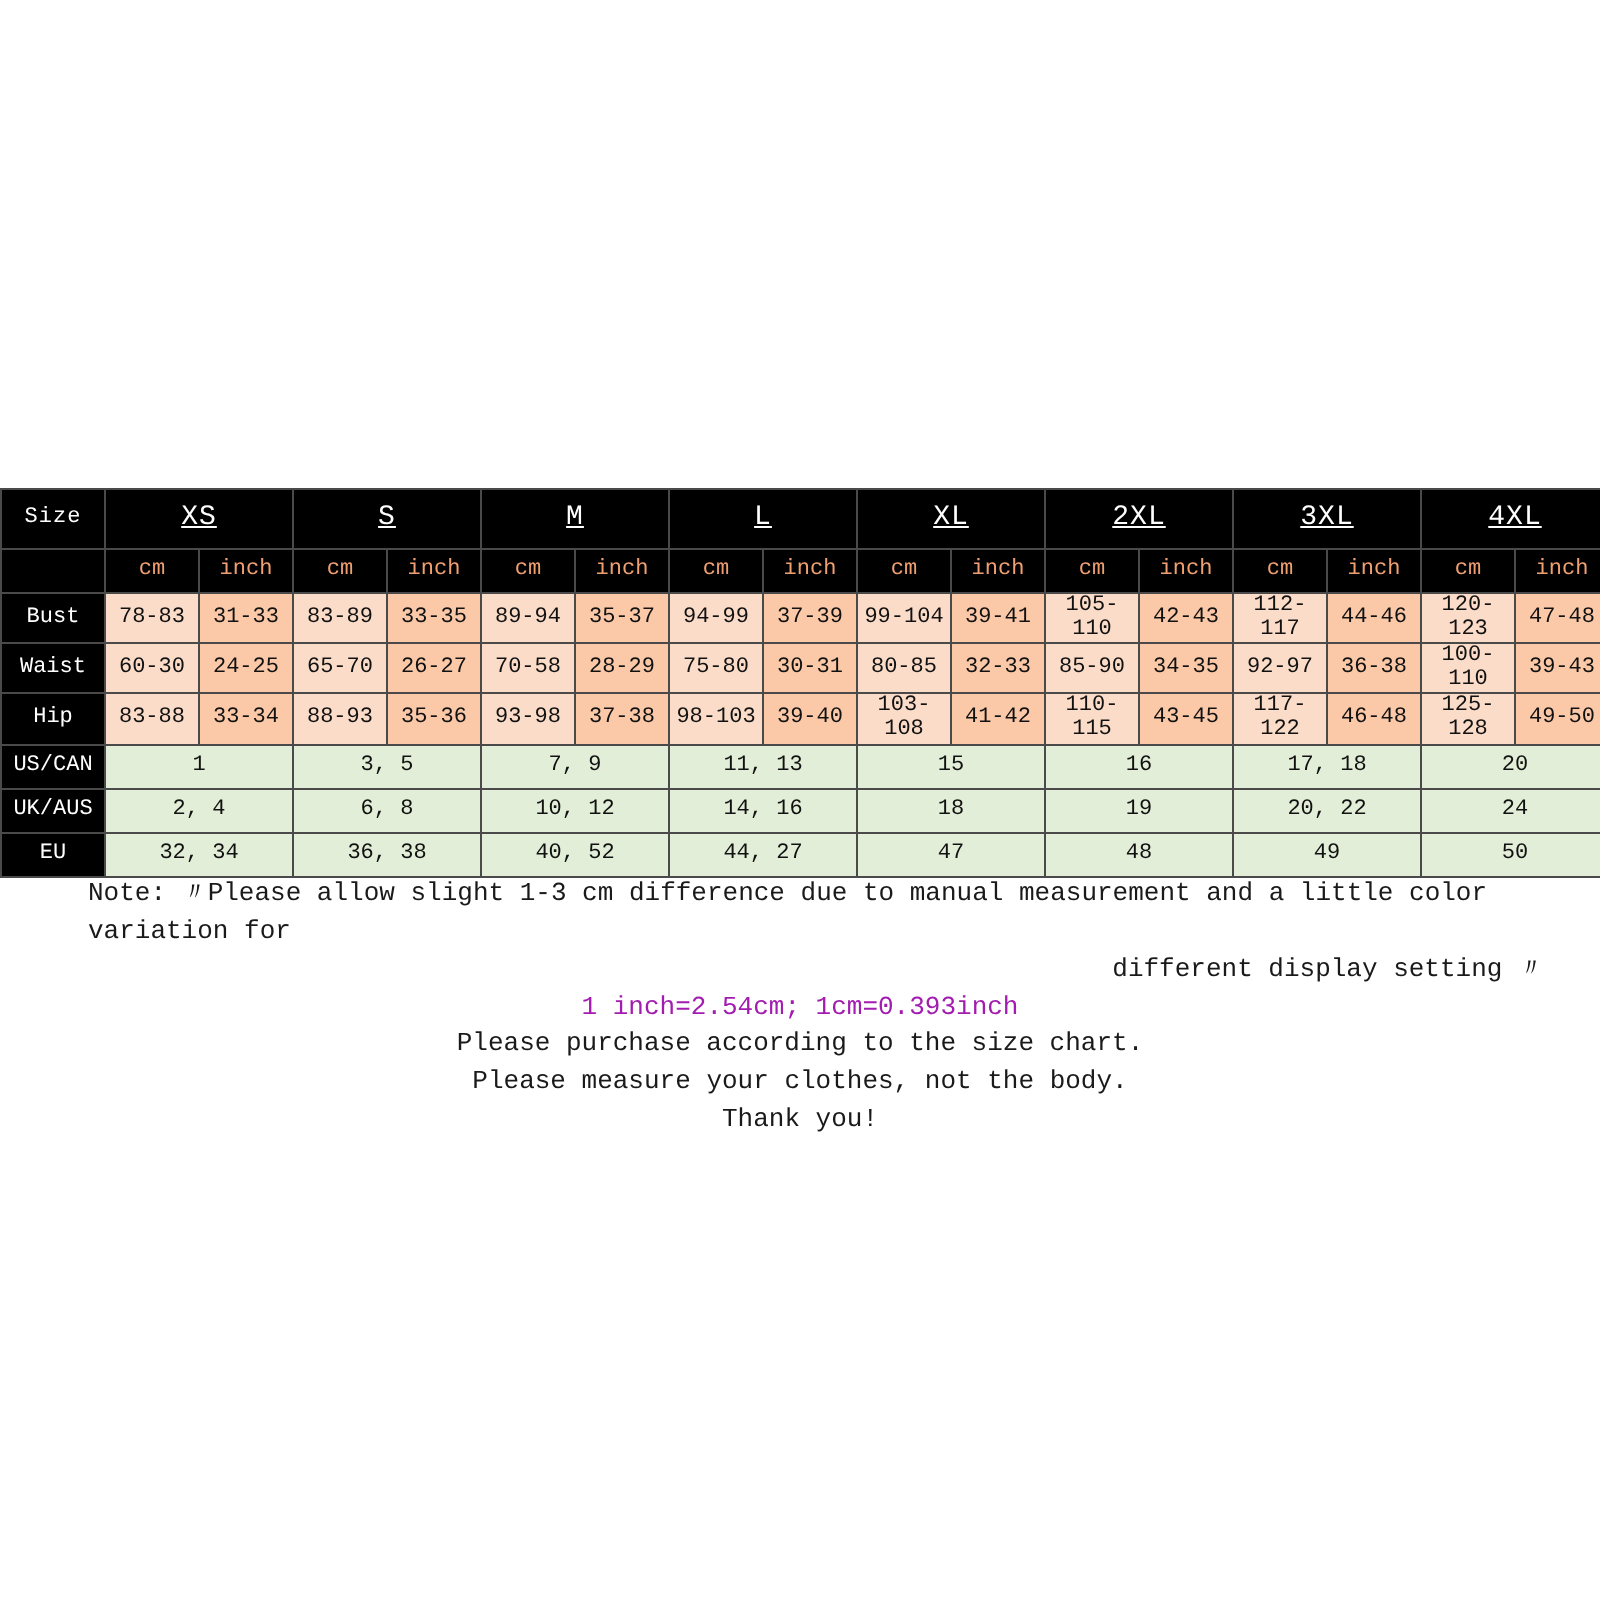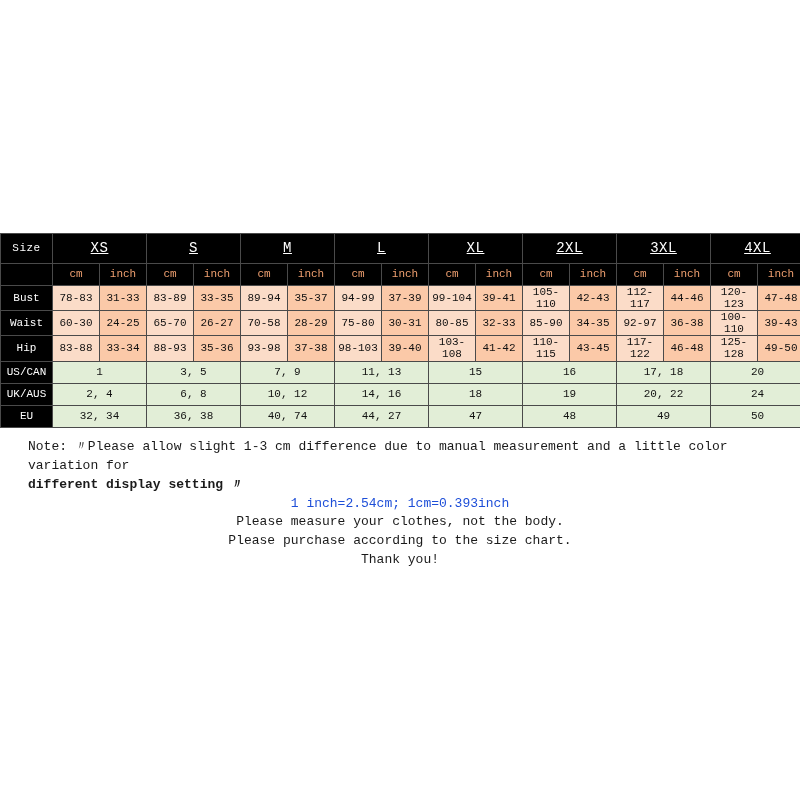--- a/index.html
+++ b/index.html
@@ -15,21 +15,21 @@
   }
   .page {
     position: relative;
     width: 800px;
     height: 800px;
     background: #ffffff;
   }
   .chart-wrap {
     position: absolute;
     left: 0;
-    top: 233px;
+    top: 244px;
     width: 800px;
     background: #8b5cf6;
   }
   table.size-chart {
     border-collapse: collapse;
     width: 800px;
     table-layout: fixed;
     font-family: "Liberation Mono", monospace;
   }
   table.size-chart td,
@@ -104,30 +104,29 @@
     font-size: 13px;
     color: #1a1a1a;
     line-height: 1.45;
   }
   .note-line {
     display: block;
     padding: 0 18px;
   }
   .note-first {
     text-align: left;
-    padding-left: 28px;
+    padding-left: 44px;
     padding-right: 28px;
   }
   .note-first .indent2 {
     display: block;
-    text-align: left;
-    font-weight: bold;
+    text-align: right;
   }
   .note-red {
-    color: #1d4ed8;
+    color: #a21caf;
   }
 </style>
 </head>
 <body>
 
 <div class="page">
 
   <div class="chart-wrap">
     <table class="size-chart">
       <colgroup>
@@ -264,36 +263,36 @@
           <td class="conv" colspan="2">18</td>
           <td class="conv" colspan="2">19</td>
           <td class="conv" colspan="2">20, 22</td>
           <td class="conv" colspan="2">24</td>
         </tr>
 
         <tr>
           <td class="lbl-cell">EU</td>
           <td class="conv" colspan="2">32, 34</td>
           <td class="conv" colspan="2">36, 38</td>
-          <td class="conv" colspan="2">40, 74</td>
+          <td class="conv" colspan="2">40, 52</td>
           <td class="conv" colspan="2">44, 27</td>
           <td class="conv" colspan="2">47</td>
           <td class="conv" colspan="2">48</td>
           <td class="conv" colspan="2">49</td>
           <td class="conv" colspan="2">50</td>
         </tr>
       </tbody>
     </table>
   </div>
 
   <div class="note-block">
     <div class="note-line note-first">
       <span>Note:</span>
       <span>〃Please allow slight 1-3 cm difference due to manual measurement and a little color variation for</span>
       <span class="indent2">different display setting 〃</span>
     </div>
     <span class="note-line note-red">1 inch=2.54cm; 1cm=0.393inch</span>
+    <span class="note-line">Please purchase according to the size chart.</span>
     <span class="note-line">Please measure your clothes, not the body.</span>
-    <span class="note-line">Please purchase according to the size chart.</span>
     <span class="note-line">Thank you!</span>
   </div>
 
 </div>
 
 </body></html>

